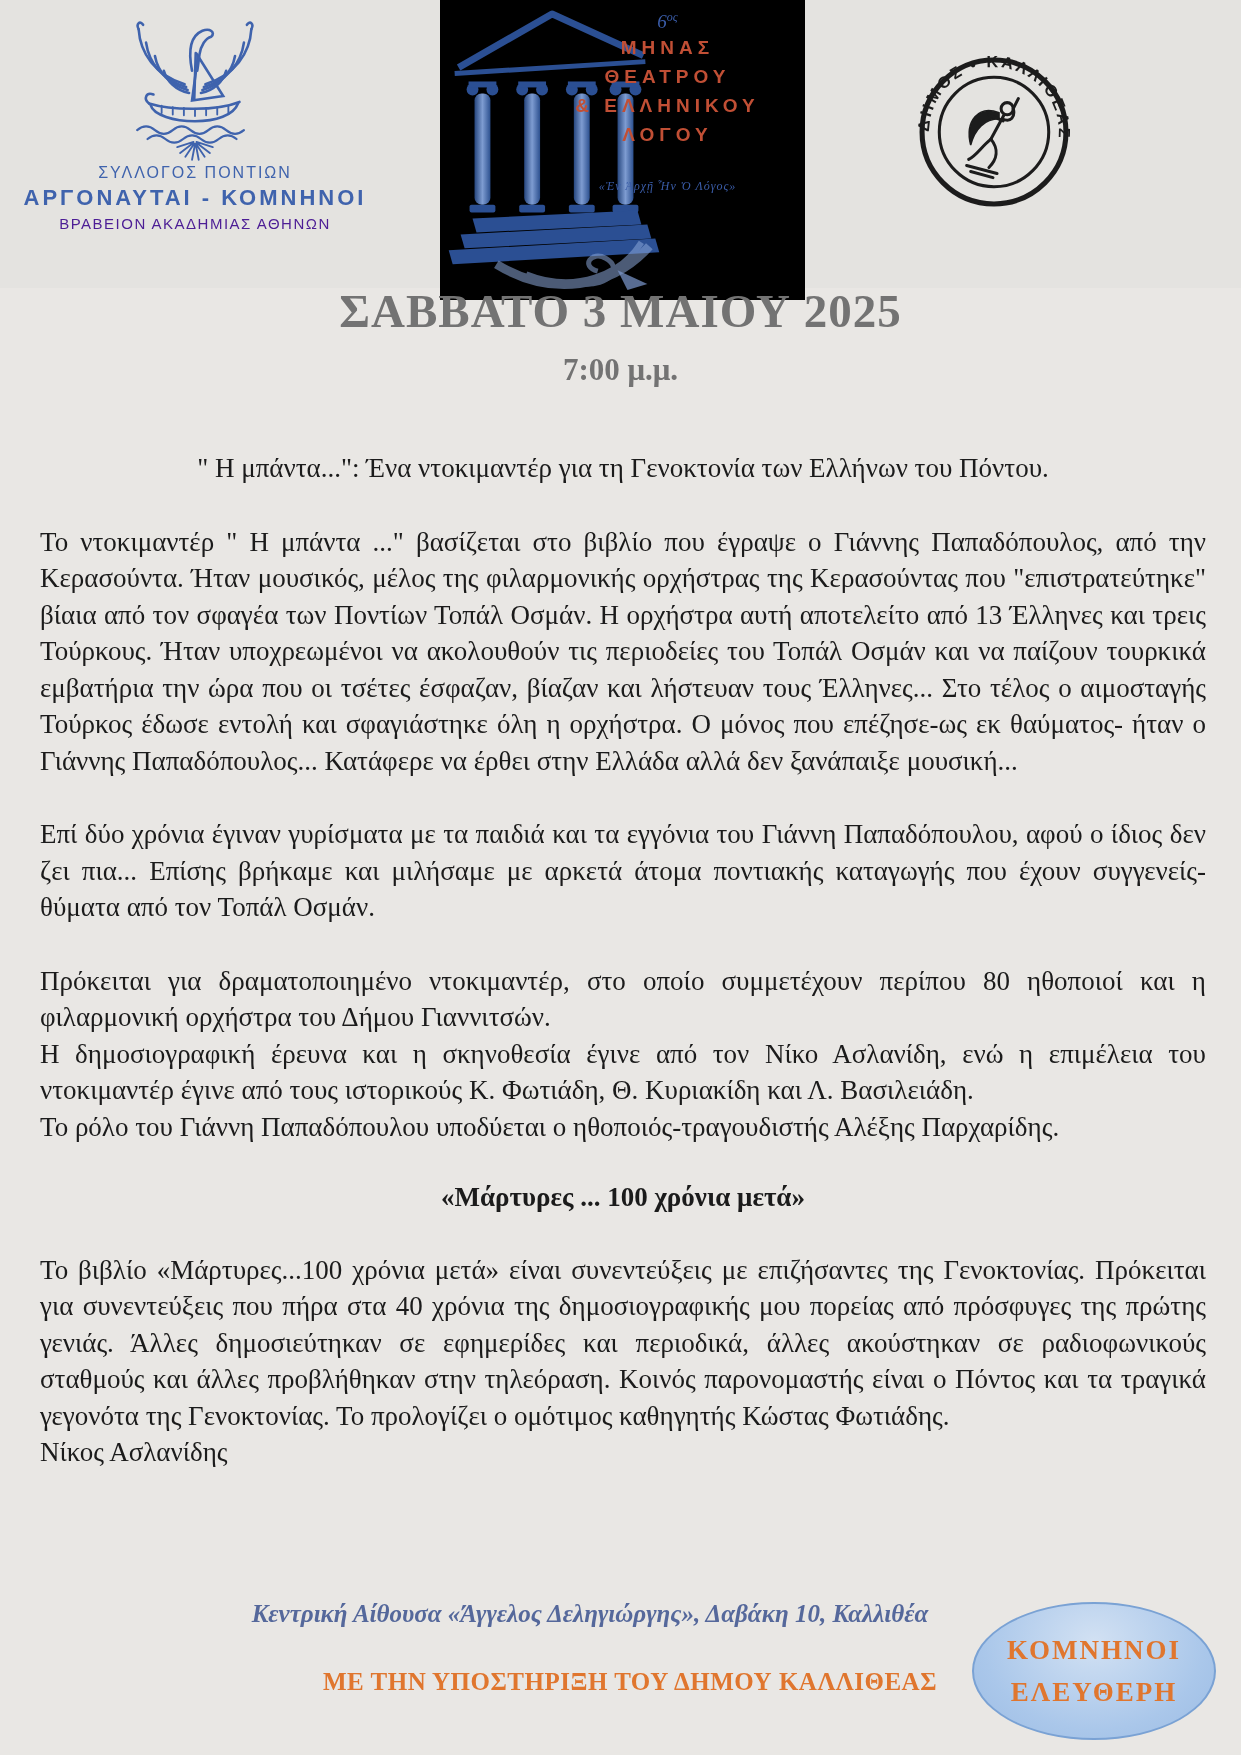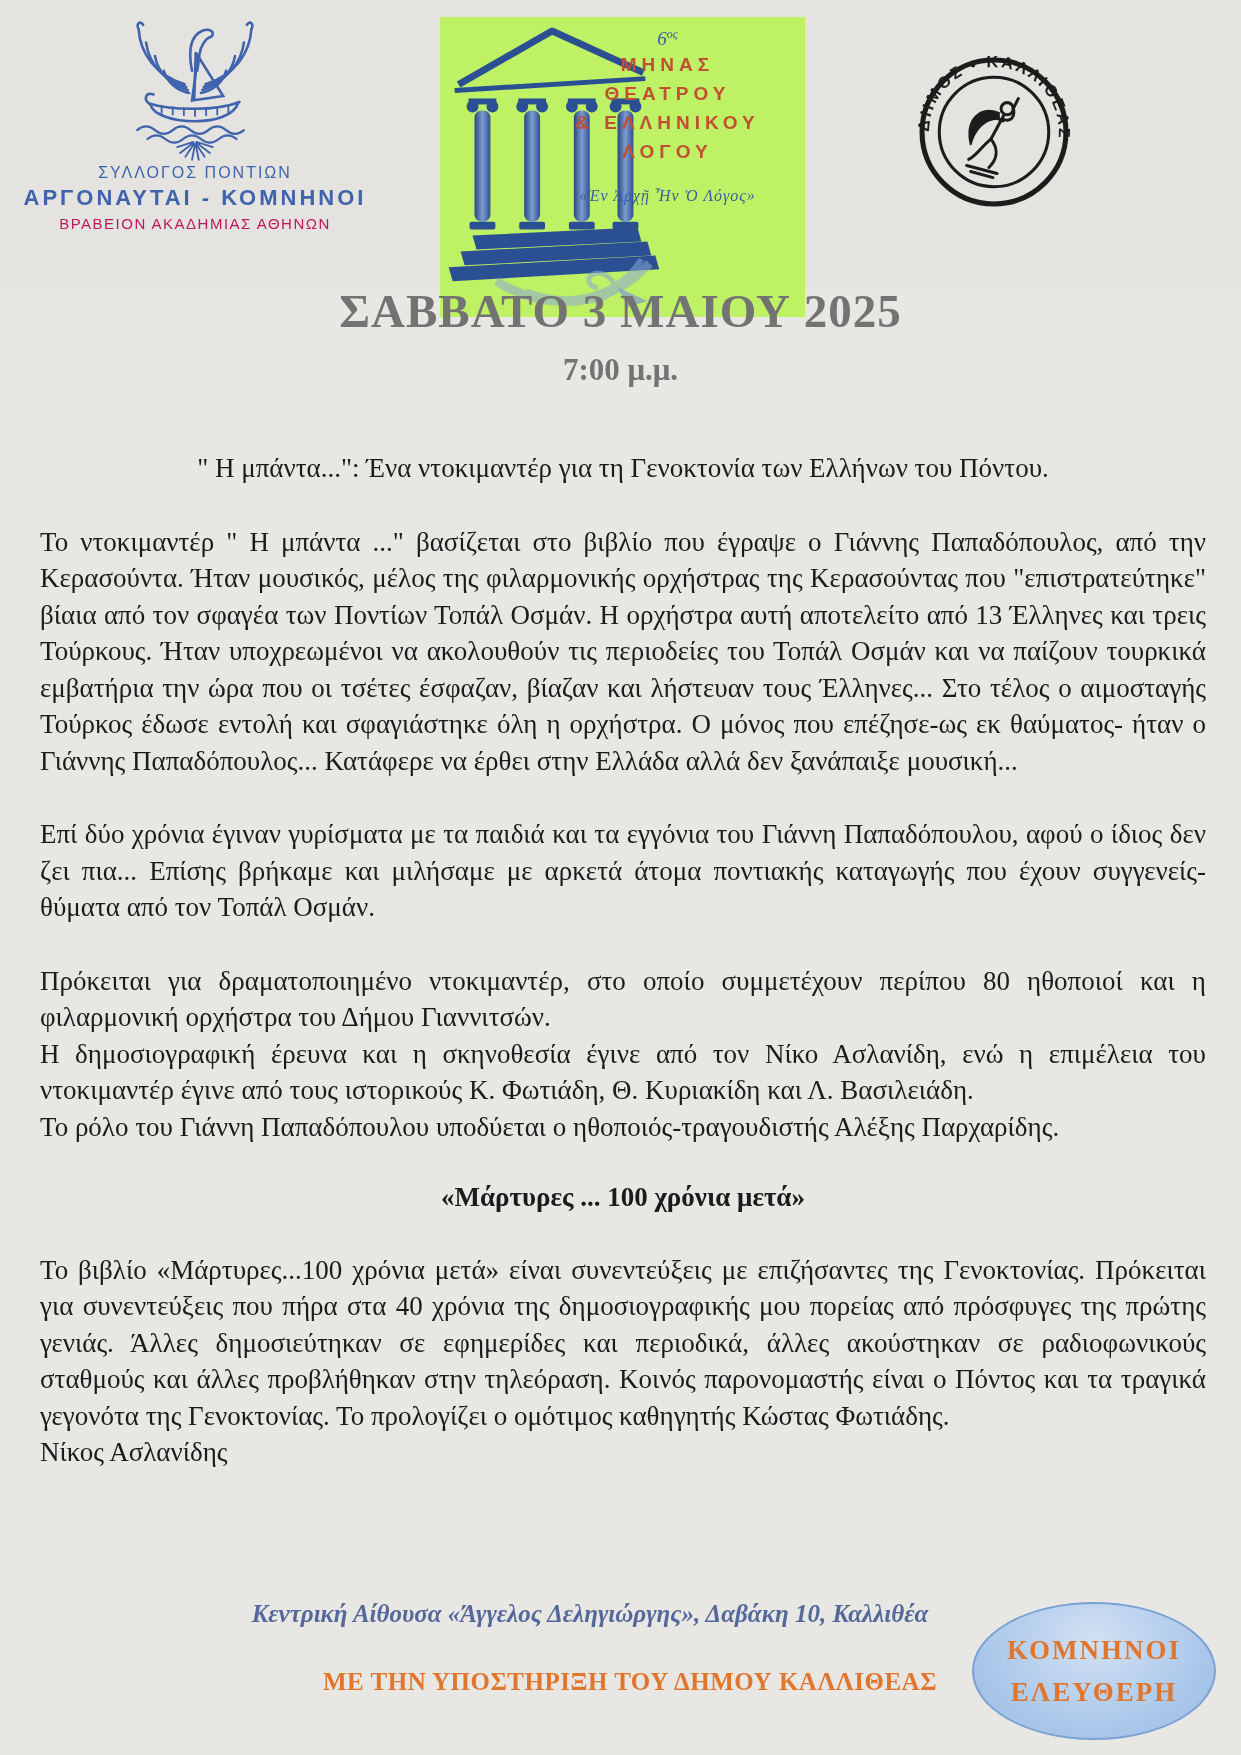--- a/index.html
+++ b/index.html
@@ -10,31 +10,31 @@
     font-family:"Liberation Serif", serif; color:#1b1b1b;
   }
   .header-strip { position:absolute; top:0; left:0; right:0; height:288px; background:#e4e3e0; }
 
   
   .logo-left { position:absolute; left:15px; top:10px; width:360px; text-align:center;
                font-family:"Liberation Sans", sans-serif; color:#3f63ad; }
   .logo-left svg { display:block; margin:0 auto; }
   .ll1 { font-size:16px; letter-spacing:2px; margin-top:2px; }
   .ll2 { font-size:22px; font-weight:bold; letter-spacing:3px; margin-top:3px; }
-  .ll3 { font-size:15px; letter-spacing:1.5px; color:#be185d; margin-top:4px;text-align:center; }
-
-  
-  .center-box { position:absolute; left:440px; top:17px; width:365px; height:300px; background:#bef264; }
+  .ll3 { font-size:15px; letter-spacing:1.5px; color:#4c1d95; margin-top:4px;text-align:center; }
+
+  
+  .center-box { position:absolute; left:440px; top:0; width:365px; height:300px; background:#000000; }
   .center-box svg.temple { position:absolute; left:2px; top:4px; }
   .center-text { position:absolute; left:100px; top:10px; width:255px; text-align:center; }
   .edition { color:#3a5ca8; font-size:19px; font-style:italic; }
   .edition sup { font-size:12px; }
   .ctl { color:#c14f35; font-family:"Liberation Sans", sans-serif; font-weight:bold;
          font-size:19px; letter-spacing:5px; line-height:29px; }
-  .motto { color:#3a5ca8; font-style:italic; font-size:16px; letter-spacing:1px; margin-top:21px; }
+  .motto { color:#3a5ca8; font-style:italic; font-size:12px; letter-spacing:1px; margin-top:30px; }
 
   
   .seal { position:absolute; left:918px; top:56px; }
 
   
   .banner { position:absolute; top:282px; left:0; width:100%; text-align:center; color:#737373; }
   .date { font-size:47px; font-weight:bold; letter-spacing:1px; line-height:58px; }
   .time { font-size:31px; font-weight:bold; margin-top:12px;text-align:center; }
 
   

